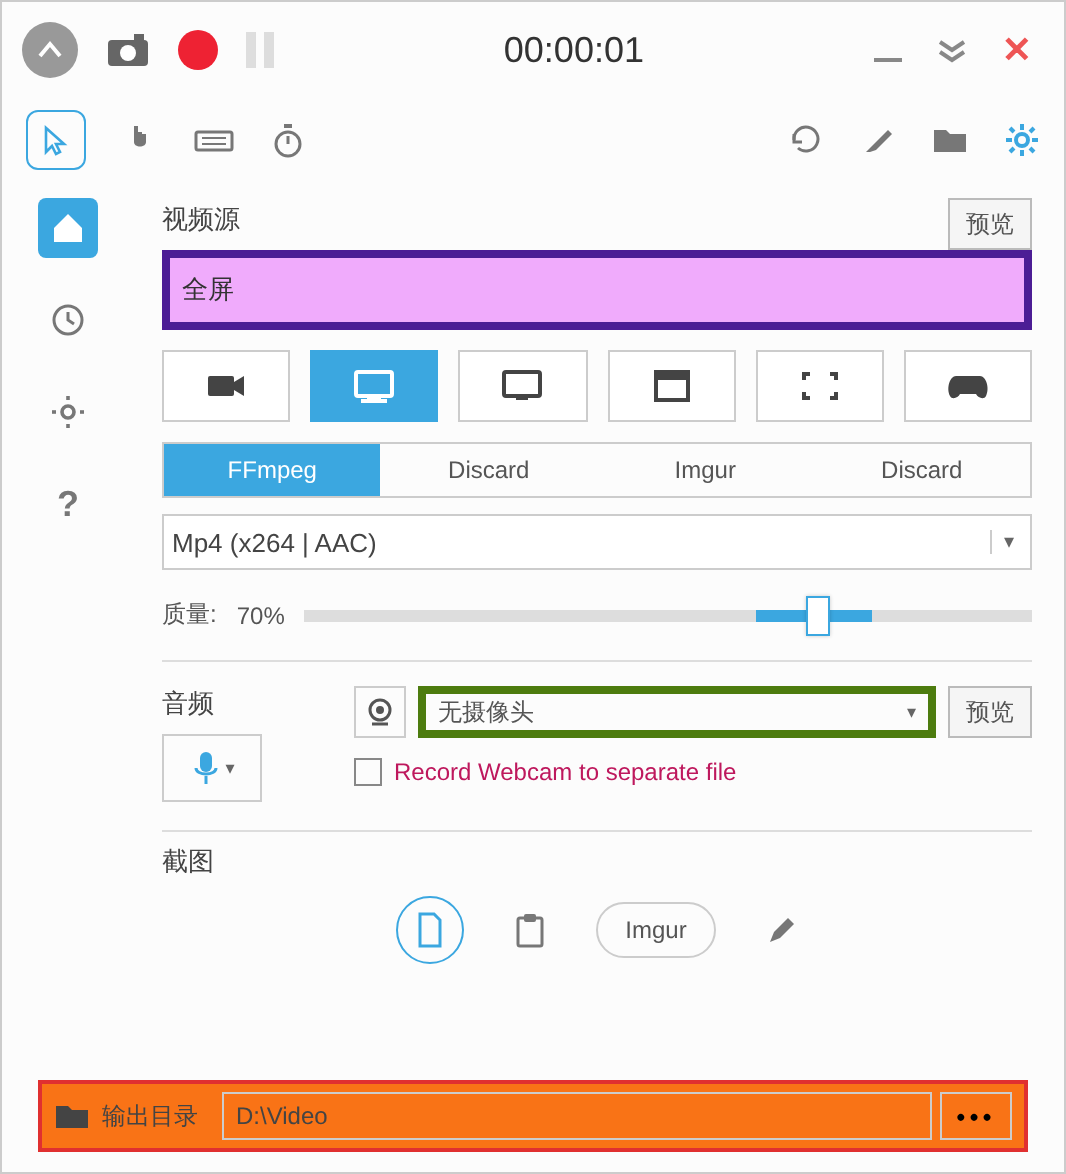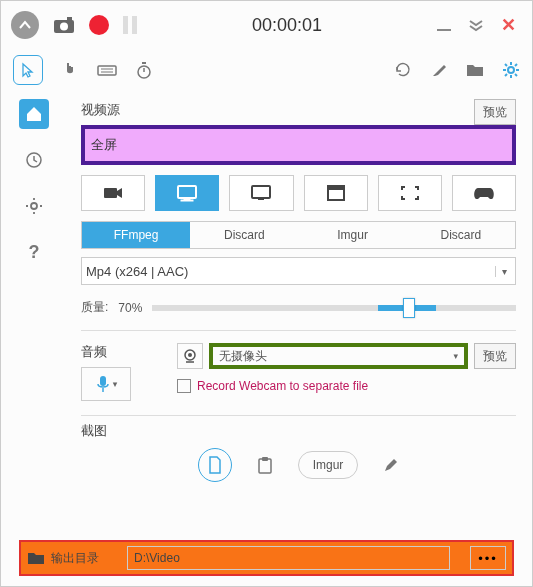--- a/index.html
+++ b/index.html
@@ -57,21 +57,21 @@
   .webcam-ico-box { width:26px; height:26px; border:1px solid #ccc; display:flex; align-items:center; justify-content:center; font-size:13px; color:#555;}
   .webcam-select { flex:1; height:26px; border:4px solid #4d7c0f; font-size:12px; padding:0 6px; position:relative; display:flex; align-items:center;cursor:pointer;}
   .webcam-select::after{content:"▾"; position:absolute; right:6px; font-size:9px; color:#666;}
   .cb-row { display:flex; align-items:center; gap:6px; margin-top:10px; font-size:12px; color:#be185d;}
   .shot-row { display:flex; align-items:center; gap:25px; margin-top:8px;justify-content:center;}
   .round-btn { width:34px; height:34px; border:1.5px solid #3ba7e0; border-radius:50%; display:flex; align-items:center; justify-content:center; color:#3ba7e0; cursor:pointer;}
   .pill { height:28px; border:1px solid #ccc; border-radius:14px; padding:0 14px; display:flex; align-items:center; font-size:12px; cursor:pointer; color:#555;}
   .footer { position:absolute; left:18px; right:18px; bottom:10px; height:36px; border:2px solid #e03030; display:flex; align-items:center; background:#f97316; }
   .footer .folder { width:30px; display:flex; align-items:center; justify-content:center; color:#444;}
   .footer .lbl { font-size:12px; color:#444; padding-right:8px;}
-  .footer .path { flex:1; height:24px; border:1px solid #ccc; margin:0 20px; font-size:12px; padding:0 6px; display:flex; align-items:center; color:#444;}
+  .footer .path { flex:1; height:24px; border:1px solid #ccc; margin:0 4px; font-size:12px; padding:0 6px; display:flex; align-items:center; color:#444;}
   .footer .more { width:36px; height:24px; border:1px solid #ccc; margin-right:6px; display:flex; align-items:center; justify-content:center; font-size:13px; letter-spacing:2px; cursor:pointer;}
   svg { display:block; }
 </style>
 </head>
 <body>
 
 <div class="window">
 
   <div class="titlebar">
     <div class="tb-left">

